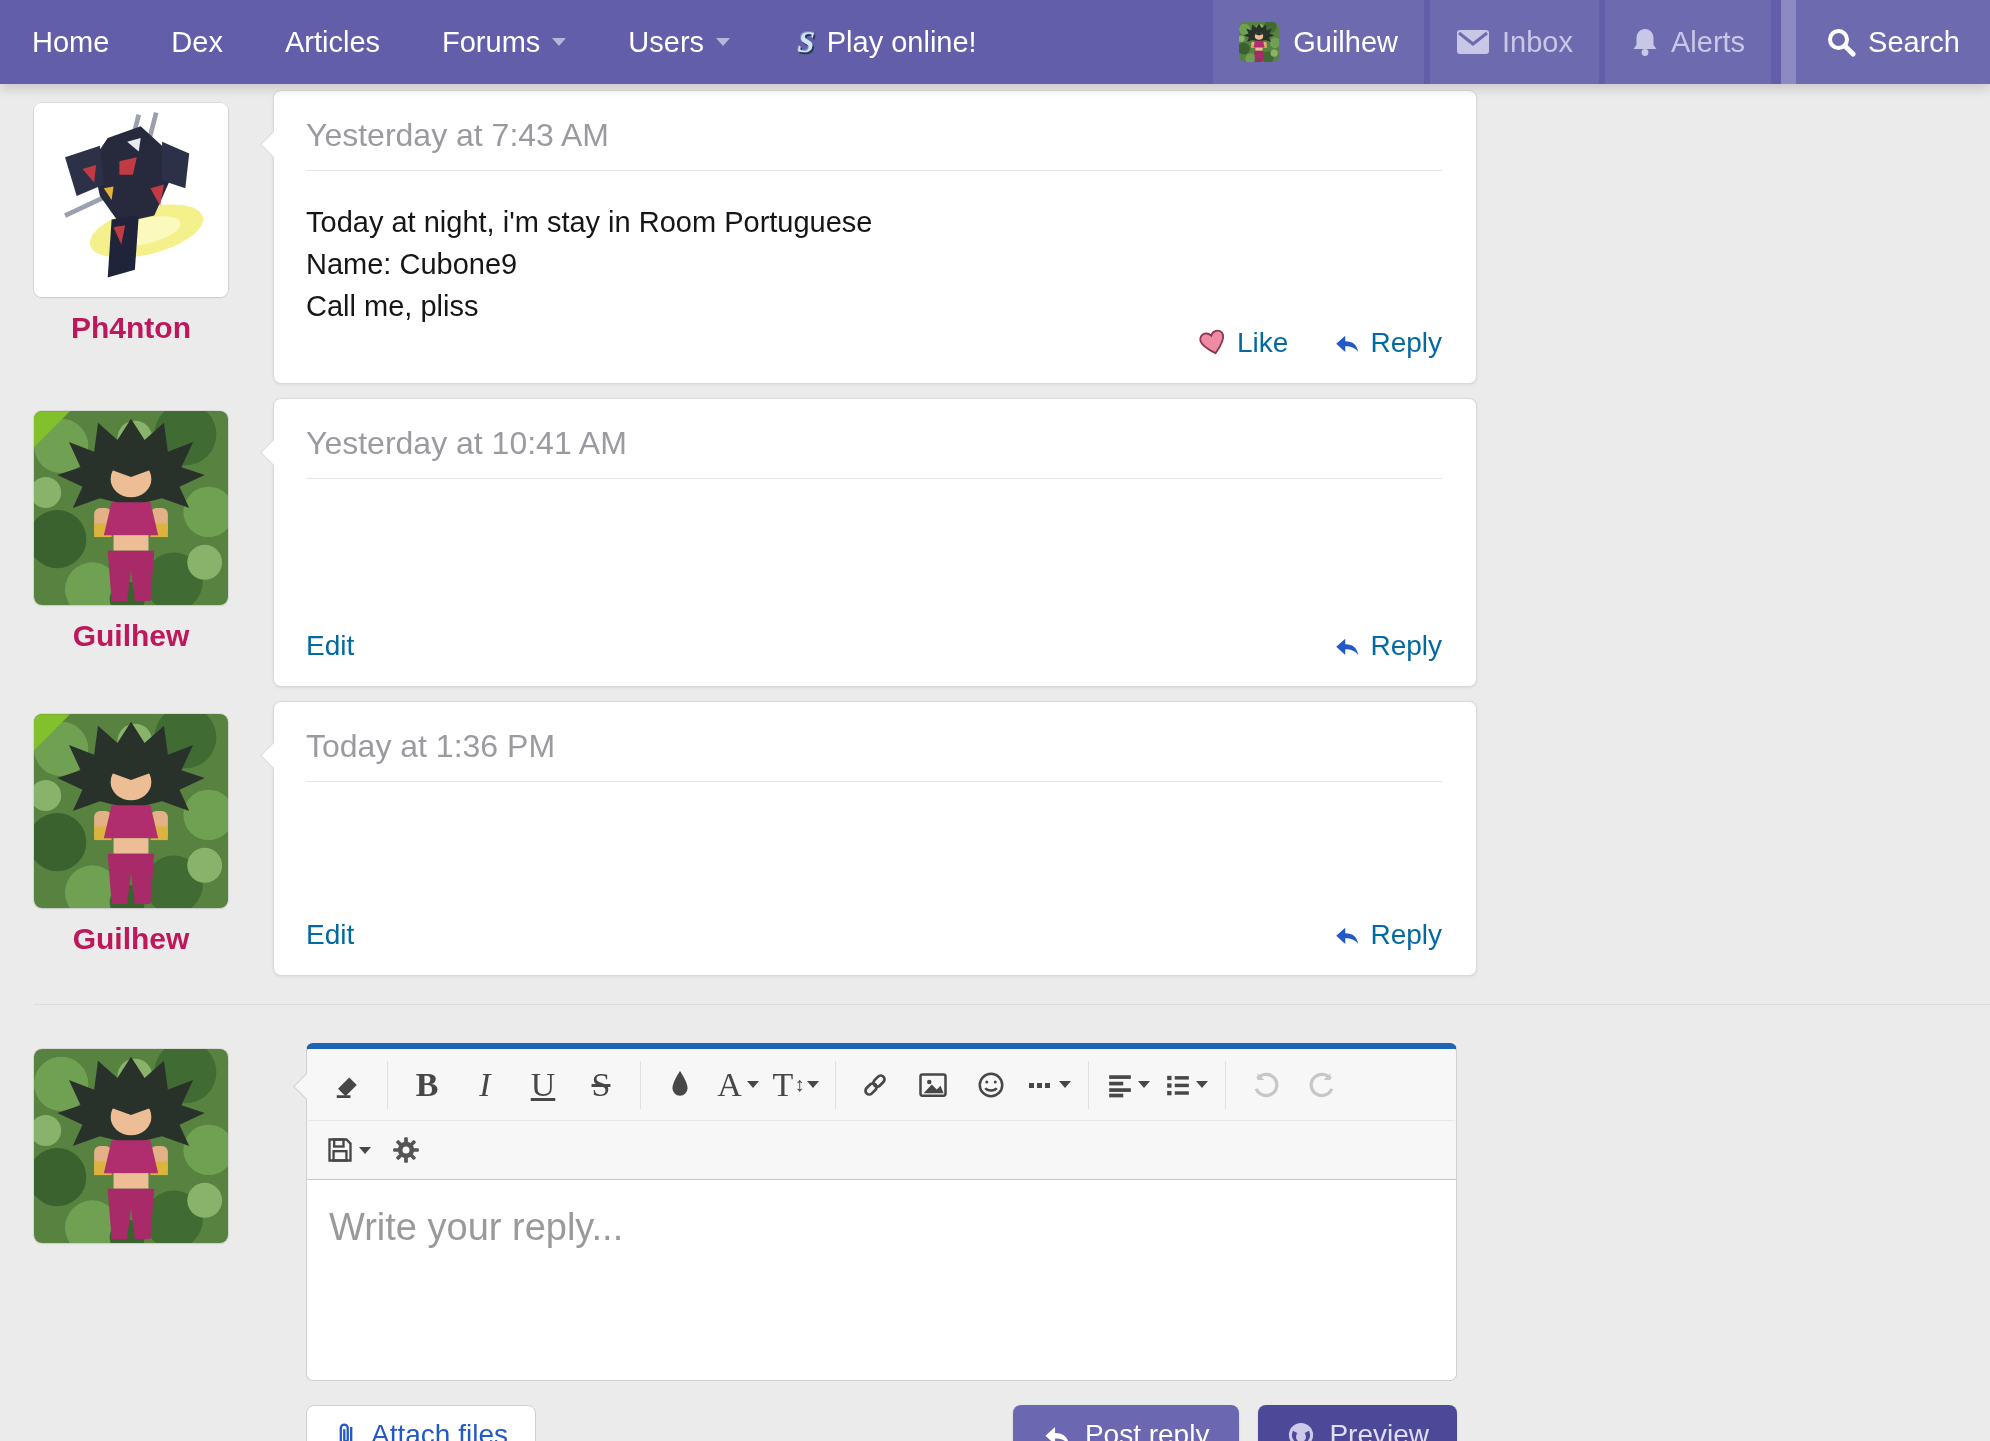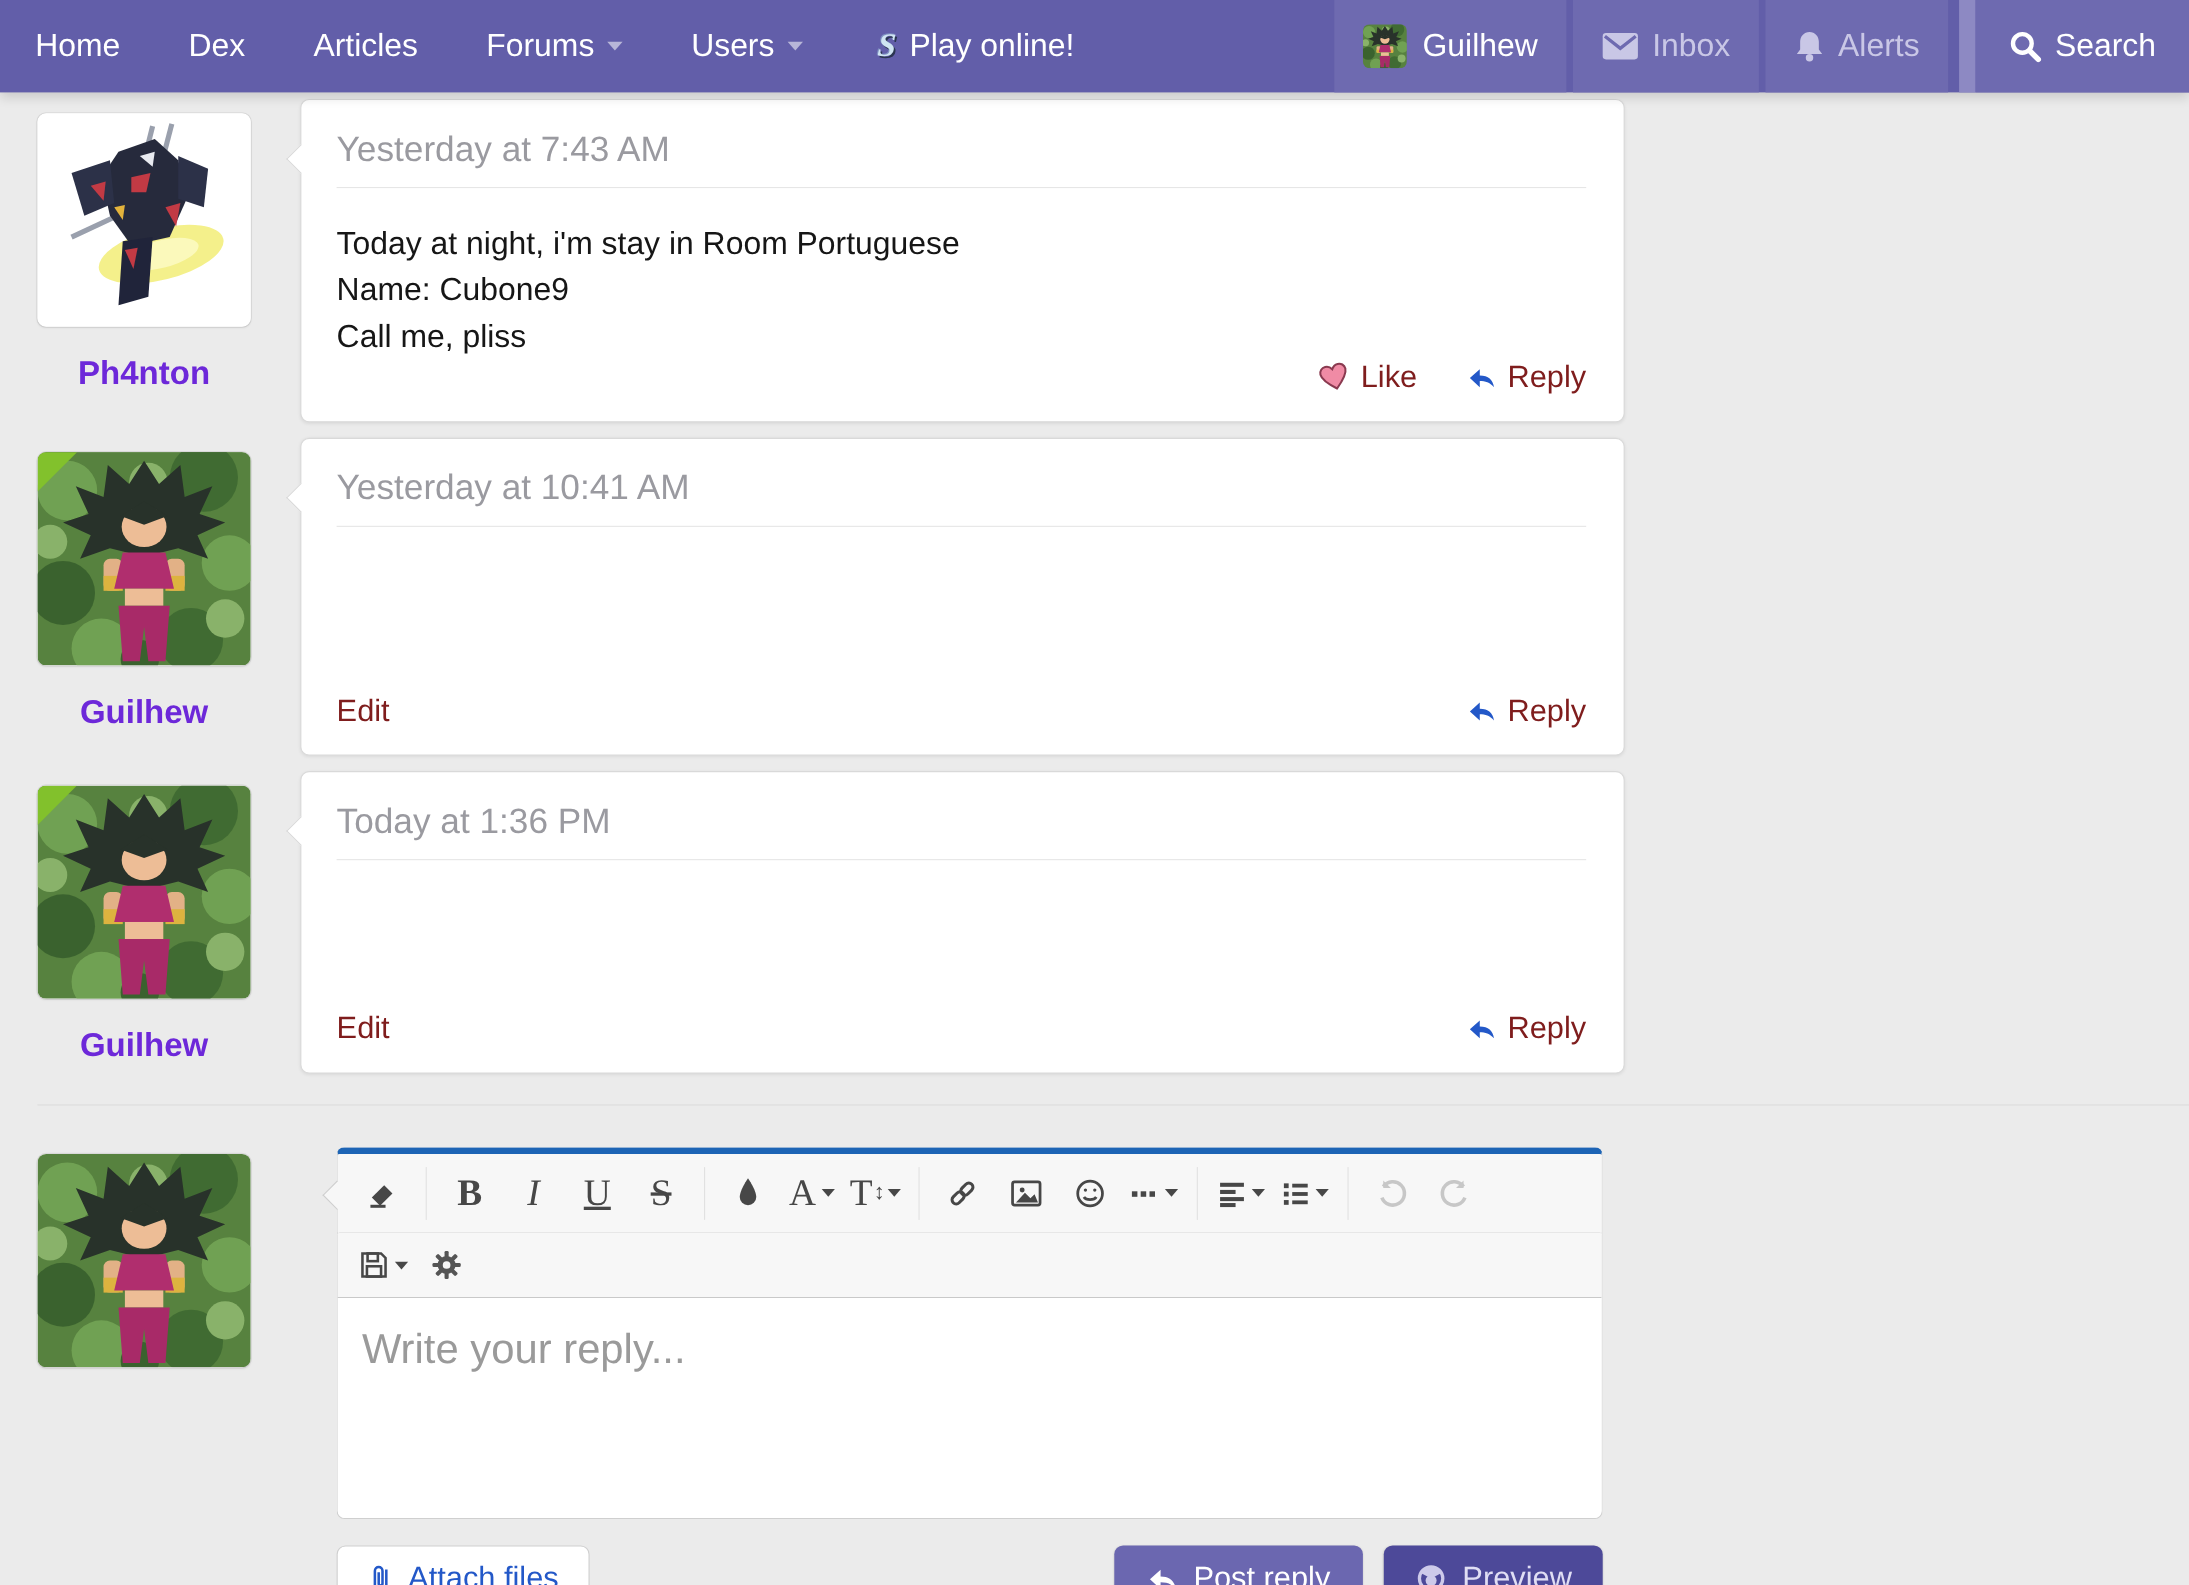--- a/index.html
+++ b/index.html
@@ -59,22 +59,22 @@
     position:relative; width:194px; height:194px; border-radius:8px; overflow:hidden;
     background:#fff; box-shadow:0 0 0 1px rgba(0,0,0,.07), 0 1px 2px rgba(0,0,0,.08);
     cursor:pointer;
   }
   .avatar svg { display:block; width:100%; height:100%; }
   .online-flag {
     position:absolute; left:0; top:0; width:36px; height:36px;
     background:#82c12c; clip-path:polygon(0 0,100% 0,0 100%);
   }
   .username {
-    display:inline-block; margin-top:26px; font-size:30px; font-weight:bold;
-    color:#6d28d9; cursor:pointer;
+    display:inline-block; margin-top:14px; font-size:30px; font-weight:bold;
+    color:#be185d; cursor:pointer;
   }
 
   .msg-card {
     position:relative; margin-left:45px; width:1204px;
     background:#fff; border:1px solid #d9d9d9; border-radius:8px;
     box-shadow:0 1px 3px rgba(0,0,0,.07);
     padding:26px 34px 24px 32px;
     display:flex; flex-direction:column;
   }
   .msg-card::before {
@@ -85,21 +85,21 @@
   .card-1 { min-height:281px; }
   .card-2 { min-height:289px; }
   .card-3 { min-height:275px; }
   .timestamp { font-size:32px; color:#9a9aa0; }
   .msg-hr { border:none; border-top:1px solid #e6e6e6; margin:16px 0 0; }
   .msg-body { margin-top:30px; font-size:29px; color:#161616; line-height:1.45; max-width:1120px; }
   .actions { margin-top:auto; display:flex; align-items:center; font-size:28px; }
   .actions.right { justify-content:flex-end; }
   .actions.split { justify-content:space-between; }
   .action-link {
-    display:inline-flex; align-items:center; color:#7f1d1d; cursor:pointer; gap:9px;
+    display:inline-flex; align-items:center; color:#0369a1; cursor:pointer; gap:9px;
   }
   .action-link + .action-link { margin-left:46px; }
   .like-heart { transform:rotate(-14deg); }
 
   .section-divider { height:1px; background:#dcdcdc; margin-top:28px; }
 
   
   .editor-row { display:flex; align-items:flex-start; margin-top:38px; padding-left:34px; }
   .editor-row .avatar-wrap { margin-top:6px; }
   .editor-col { margin-left:78px; width:1151px; }

